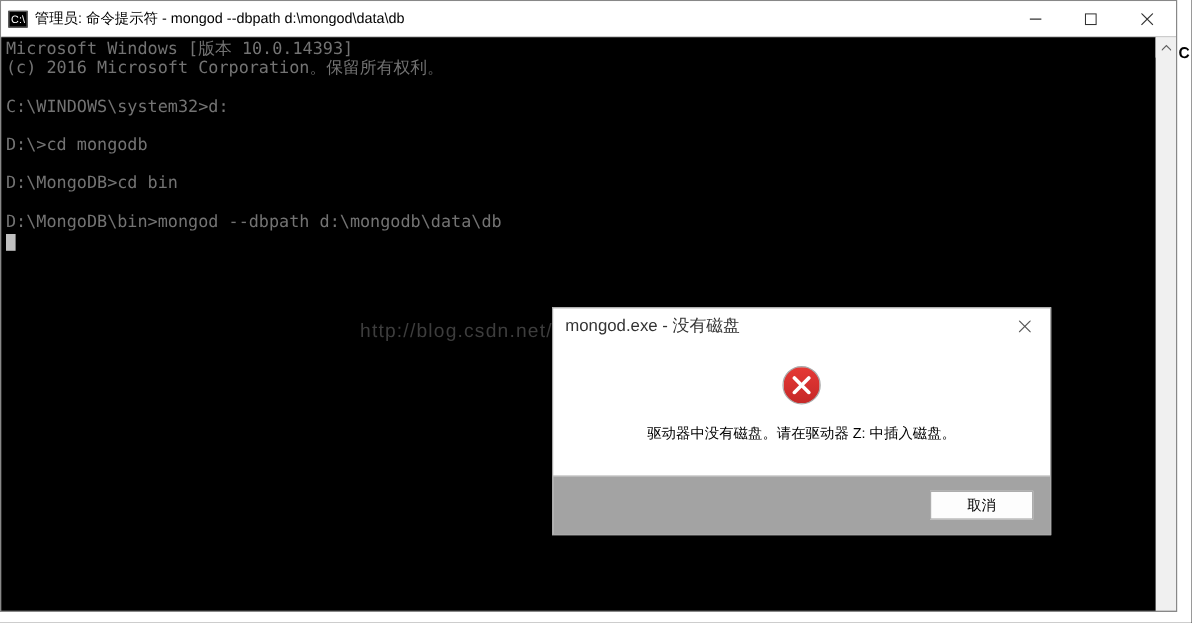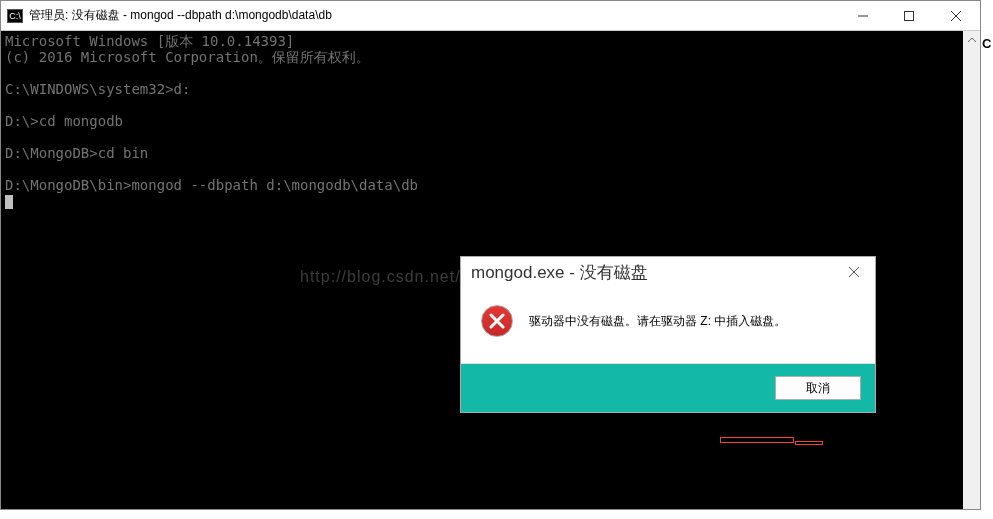--- a/index.html
+++ b/index.html
@@ -110,55 +110,56 @@
       border: 1px solid #aaa;
       box-shadow: 2px 2px 8px rgba(0,0,0,0.3);
       z-index: 10;
     }
     .dialog-titlebar {
       height: 30px;
       display: flex;
       align-items: center;
       justify-content: space-between;
       padding: 0 8px 0 10px;
-      font-size: 17px;
+      font-size: 14px;
       color: #333;
     }
     .dialog-close {
       font-size: 14px;
       color: #555;
       cursor: pointer;
       padding: 2px 8px;
     }
     .dialog-body {
       display: flex;
       align-items: center;
       padding: 18px 20px 26px 20px;
       gap: 16px;
+      flex-direction: column;
     }
     .error-icon {
       width: 32px;
       height: 32px;
       border-radius: 50%;
       background: linear-gradient(#e53935, #c62828);
       display: flex;
       align-items: center;
       justify-content: center;
       color: #fff;
       font-size: 20px;
       font-weight: bold;
       flex-shrink: 0;
       border: 1px solid #aaa;
     }
     .dialog-msg {
       font-size: 12px;
       color: #000;
     }
     .dialog-buttons {
-      background: #14b8a6;
+      background: #a3a3a3;
       border-top: 1px solid #ddd;
       padding: 12px 14px;
       display: flex;
       justify-content: flex-end;
       gap: 20px;
     }
     .dlg-btn {
       min-width: 86px;
       height: 24px;
       background: #fdfdfd;
@@ -187,21 +188,21 @@
     }
     .cursor { display:inline-block; width:8px; height:14px; background:#c0c0c0; vertical-align:bottom; }
   </style>
 </head>
 <body>
 
 <div class="cmd-window">
   <div class="cmd-titlebar">
     <div class="cmd-title-left">
       <div class="cmd-icon">C:\</div>
-      <span>管理员: 没有磁盘 - mongod  --dbpath d:\mongodb\data\db</span>
+      <span>管理员: 命令提示符 - mongod  --dbpath d:\mongod\data\db</span>
     </div>
     <div class="cmd-controls">
       <div class="cmd-ctrl-btn">
         <svg width="10" height="10">
             <line x1="0" y1="5" x2="10" y2="5" stroke="#333" stroke-width="1"></line>
           </svg>
       </div>
       <div class="cmd-ctrl-btn">
         <svg width="10" height="10">
             <rect x="0.5" y="0.5" width="9" height="9" fill="none" stroke="#333" stroke-width="1"></rect>

